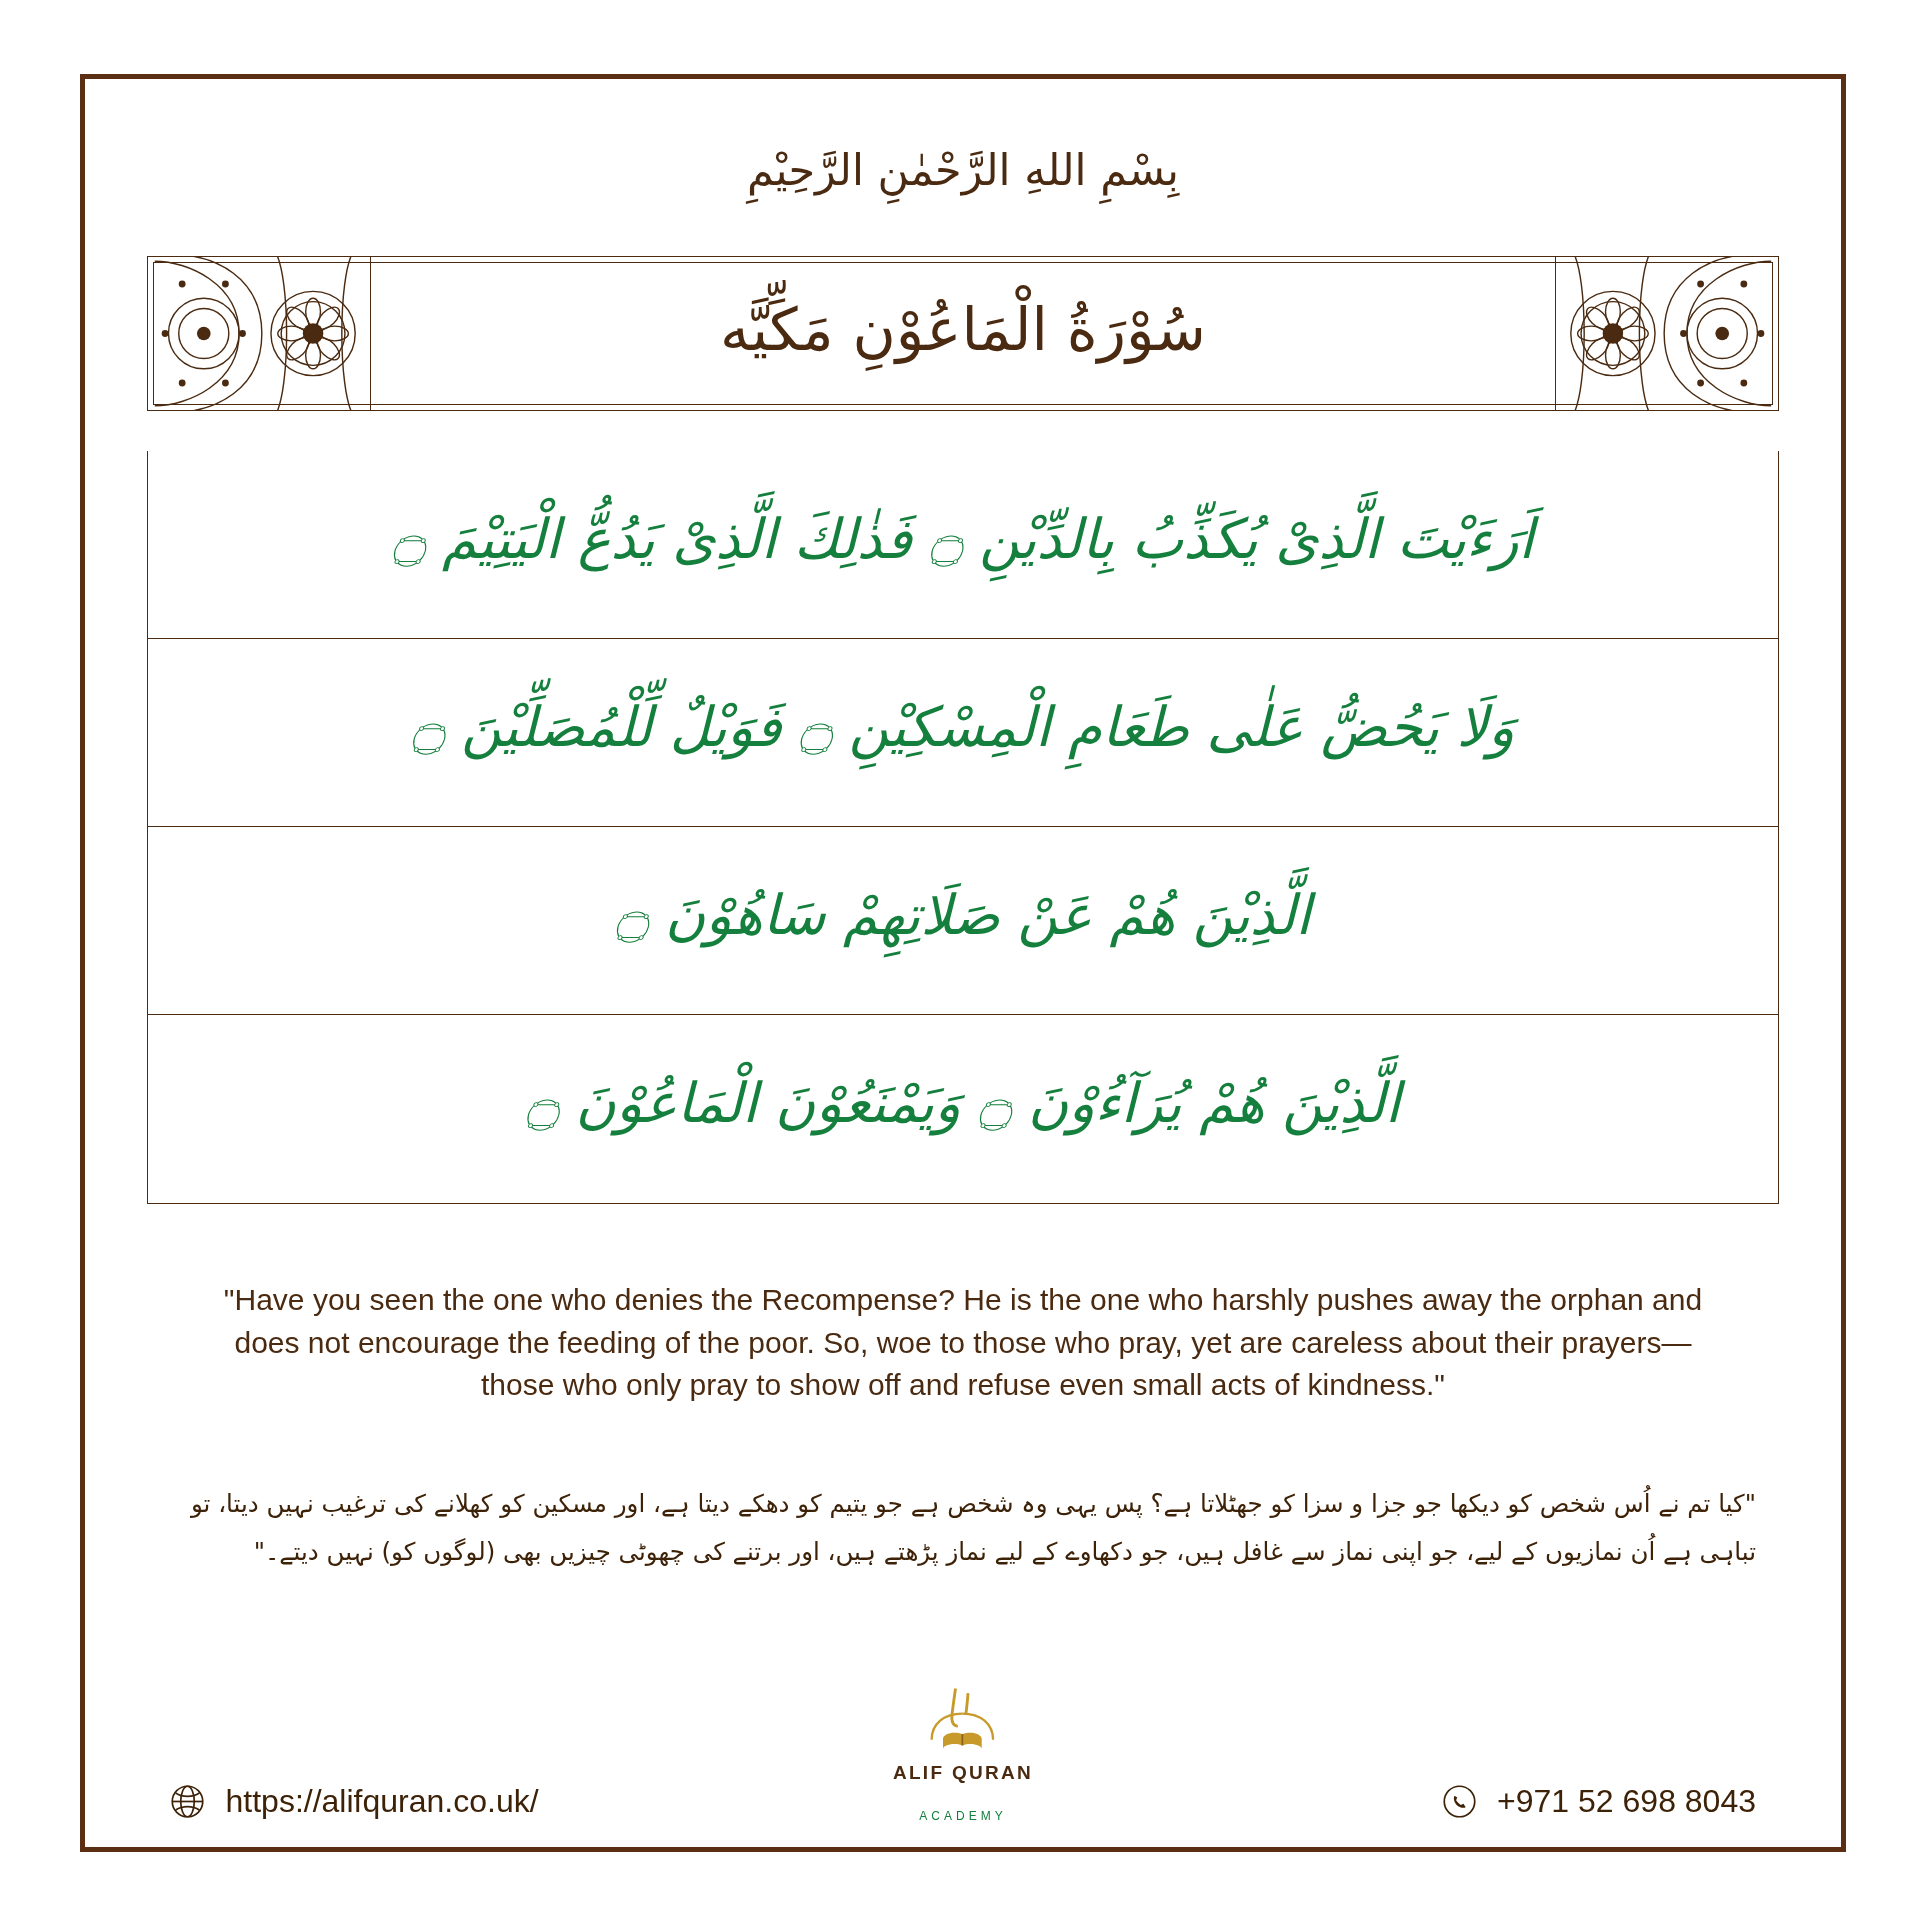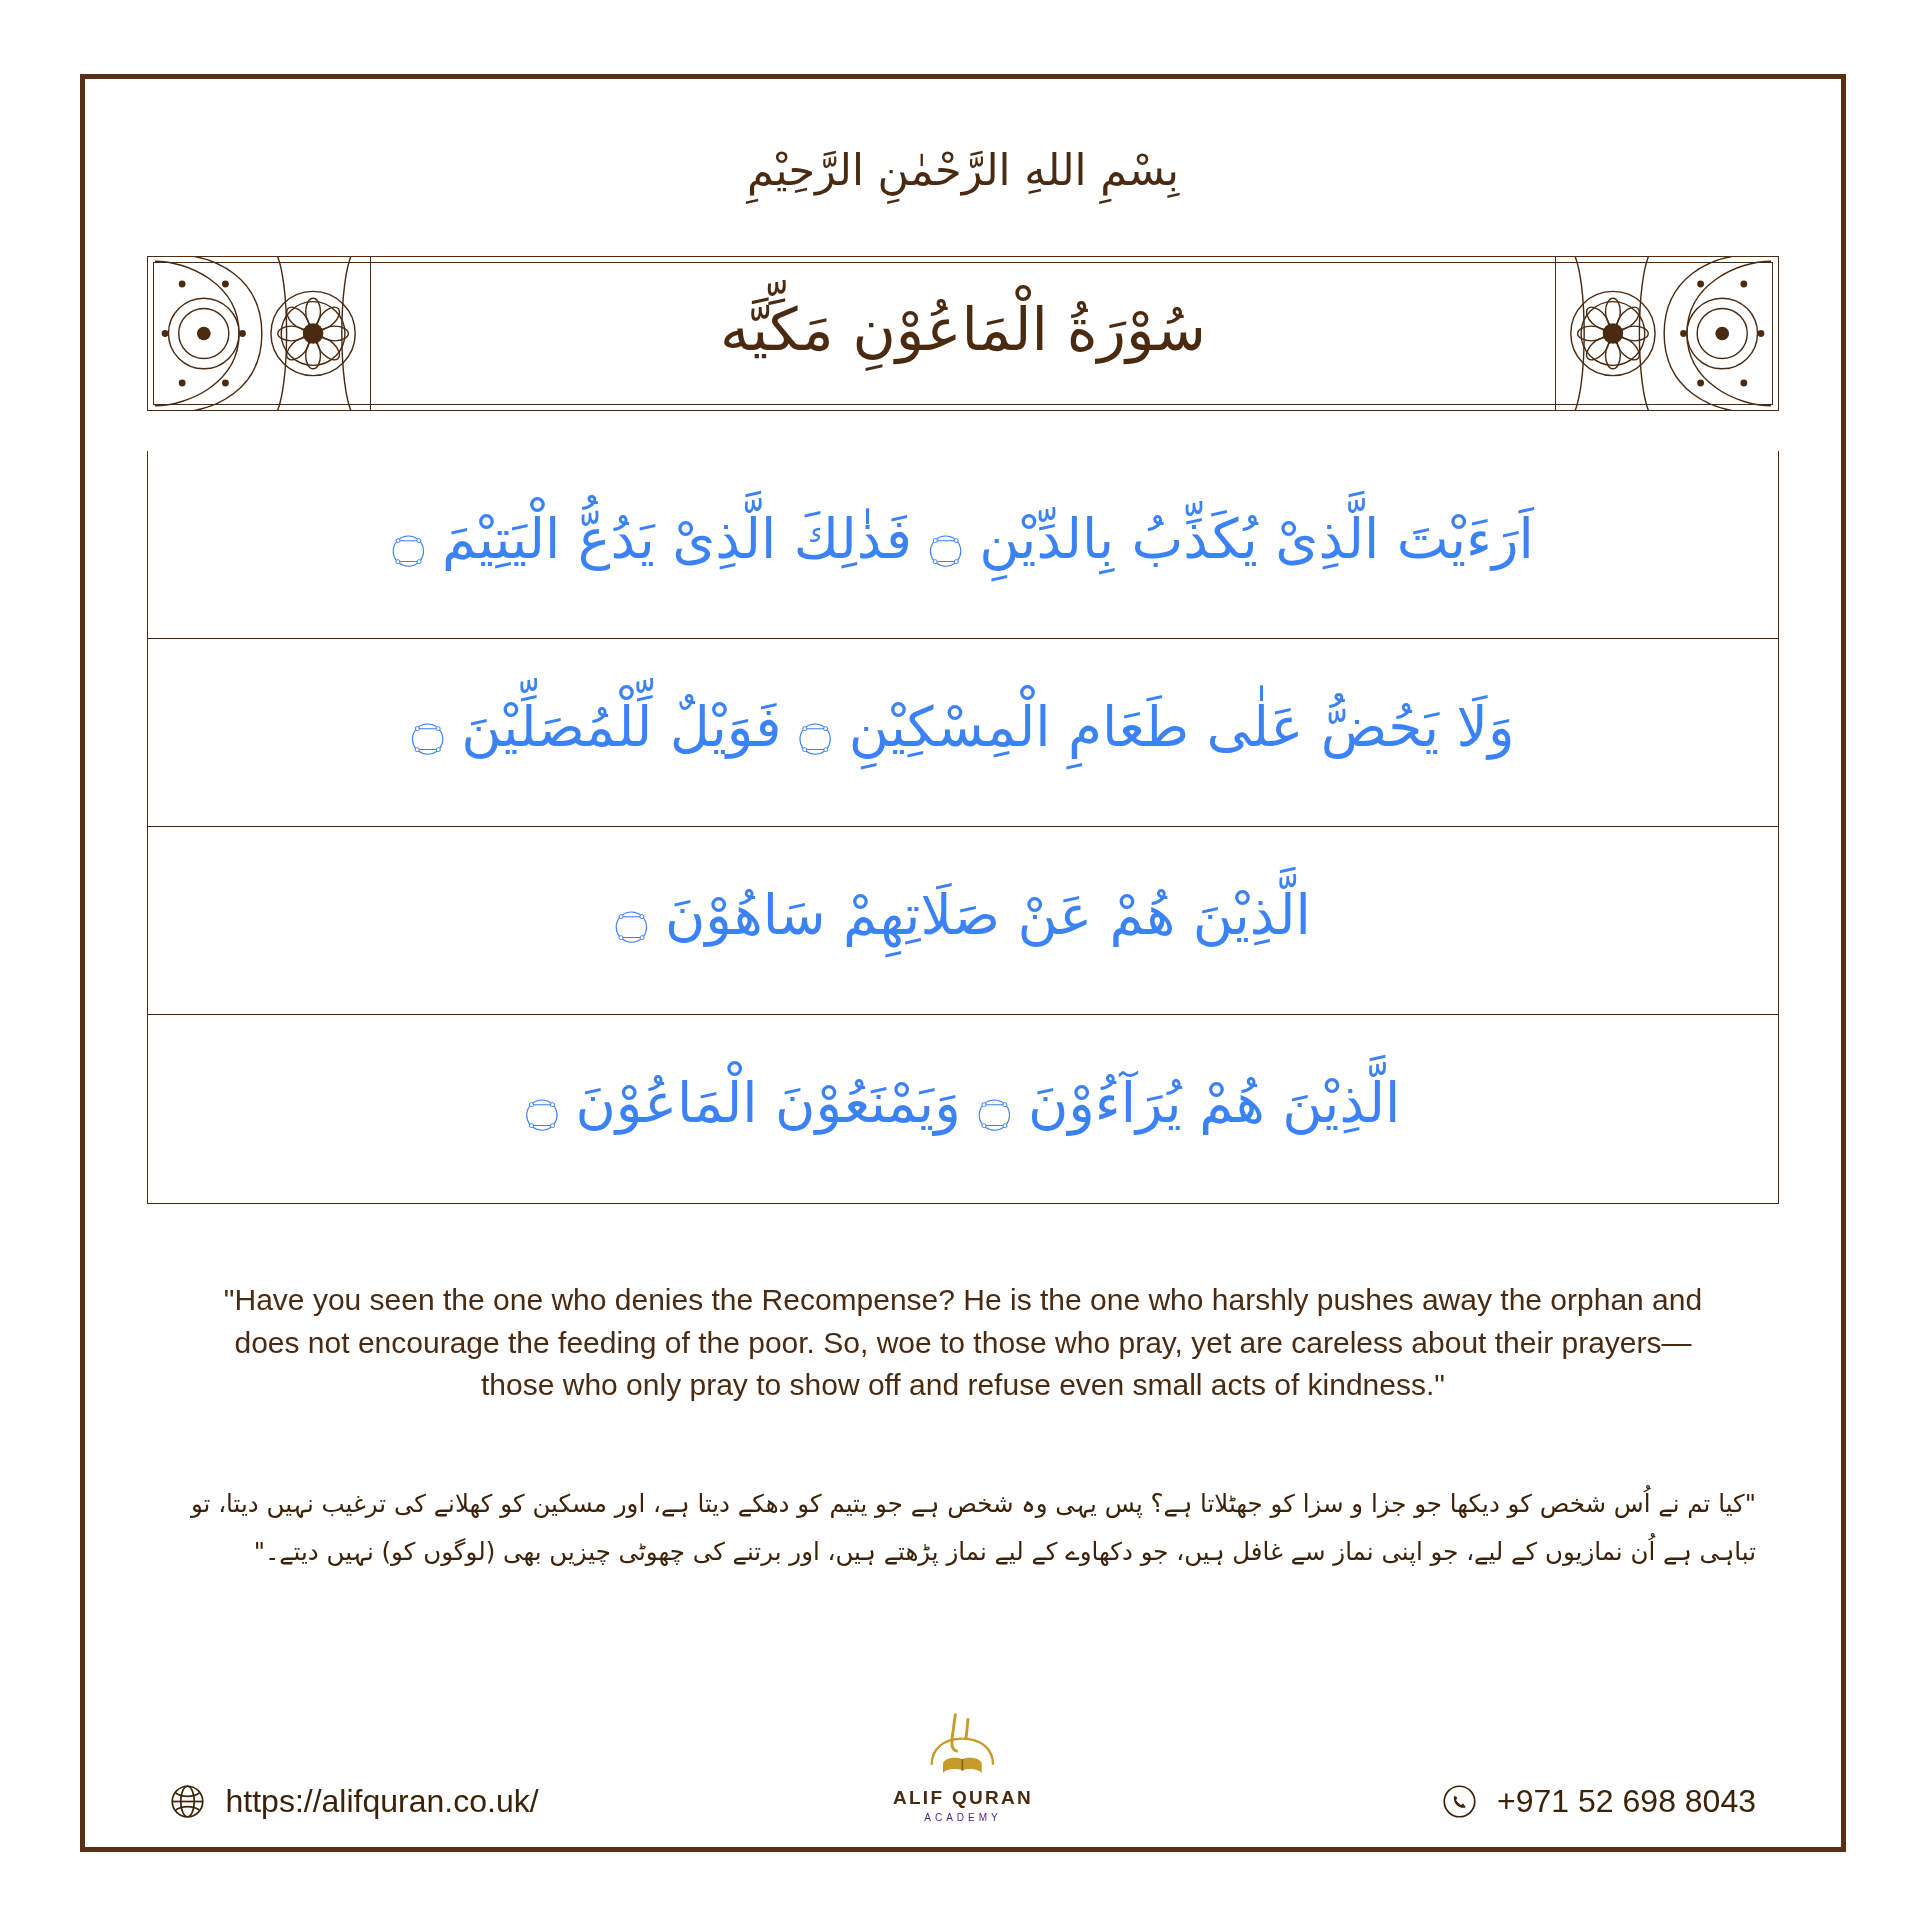--- a/index.html
+++ b/index.html
@@ -97,25 +97,26 @@
     min-height: 188px;
     display: flex;
     align-items: center;
     justify-content: center;
     padding: 15px 34px 26px 34px;
   }
   .ayah-row:last-child { border-bottom: none; }
   .ayah-text {
     direction: rtl;
     text-align: center;
-    color: #3b82f6;
+    color: #15803d;
     font-size: 55px;
     line-height: 1.75;
     font-family: "DejaVu Sans", sans-serif;
     width: 100%;
+    font-style: italic;
   }
 
   
   .translation-en {
     margin: 35px 68px 0 68px;
     text-align: center;
     color: #4a2a10;
     font-size: 30px;
     line-height: 1.42;
     font-family: "Liberation Sans", sans-serif;
@@ -164,24 +165,25 @@
     gap: 3.4px;
   }
   .brand-name {
     color: #4a2a10;
     font-size: 19px;
     letter-spacing: 2.3px;
     font-weight: bold;
     font-family: "Liberation Sans", sans-serif;
   }
   .brand-sub {
-    color: #4c1d95;
-    font-size: 10px;
+    color: #15803d;
+    font-size: 12px;
     letter-spacing: 4px;
     font-family: "Liberation Sans", sans-serif;
+    margin-top: 22px;
   }
 </style>
 </head>
 <body>
 
 <div class="page">
   <div class="outer-frame"></div>
 
   <div class="content">
 

